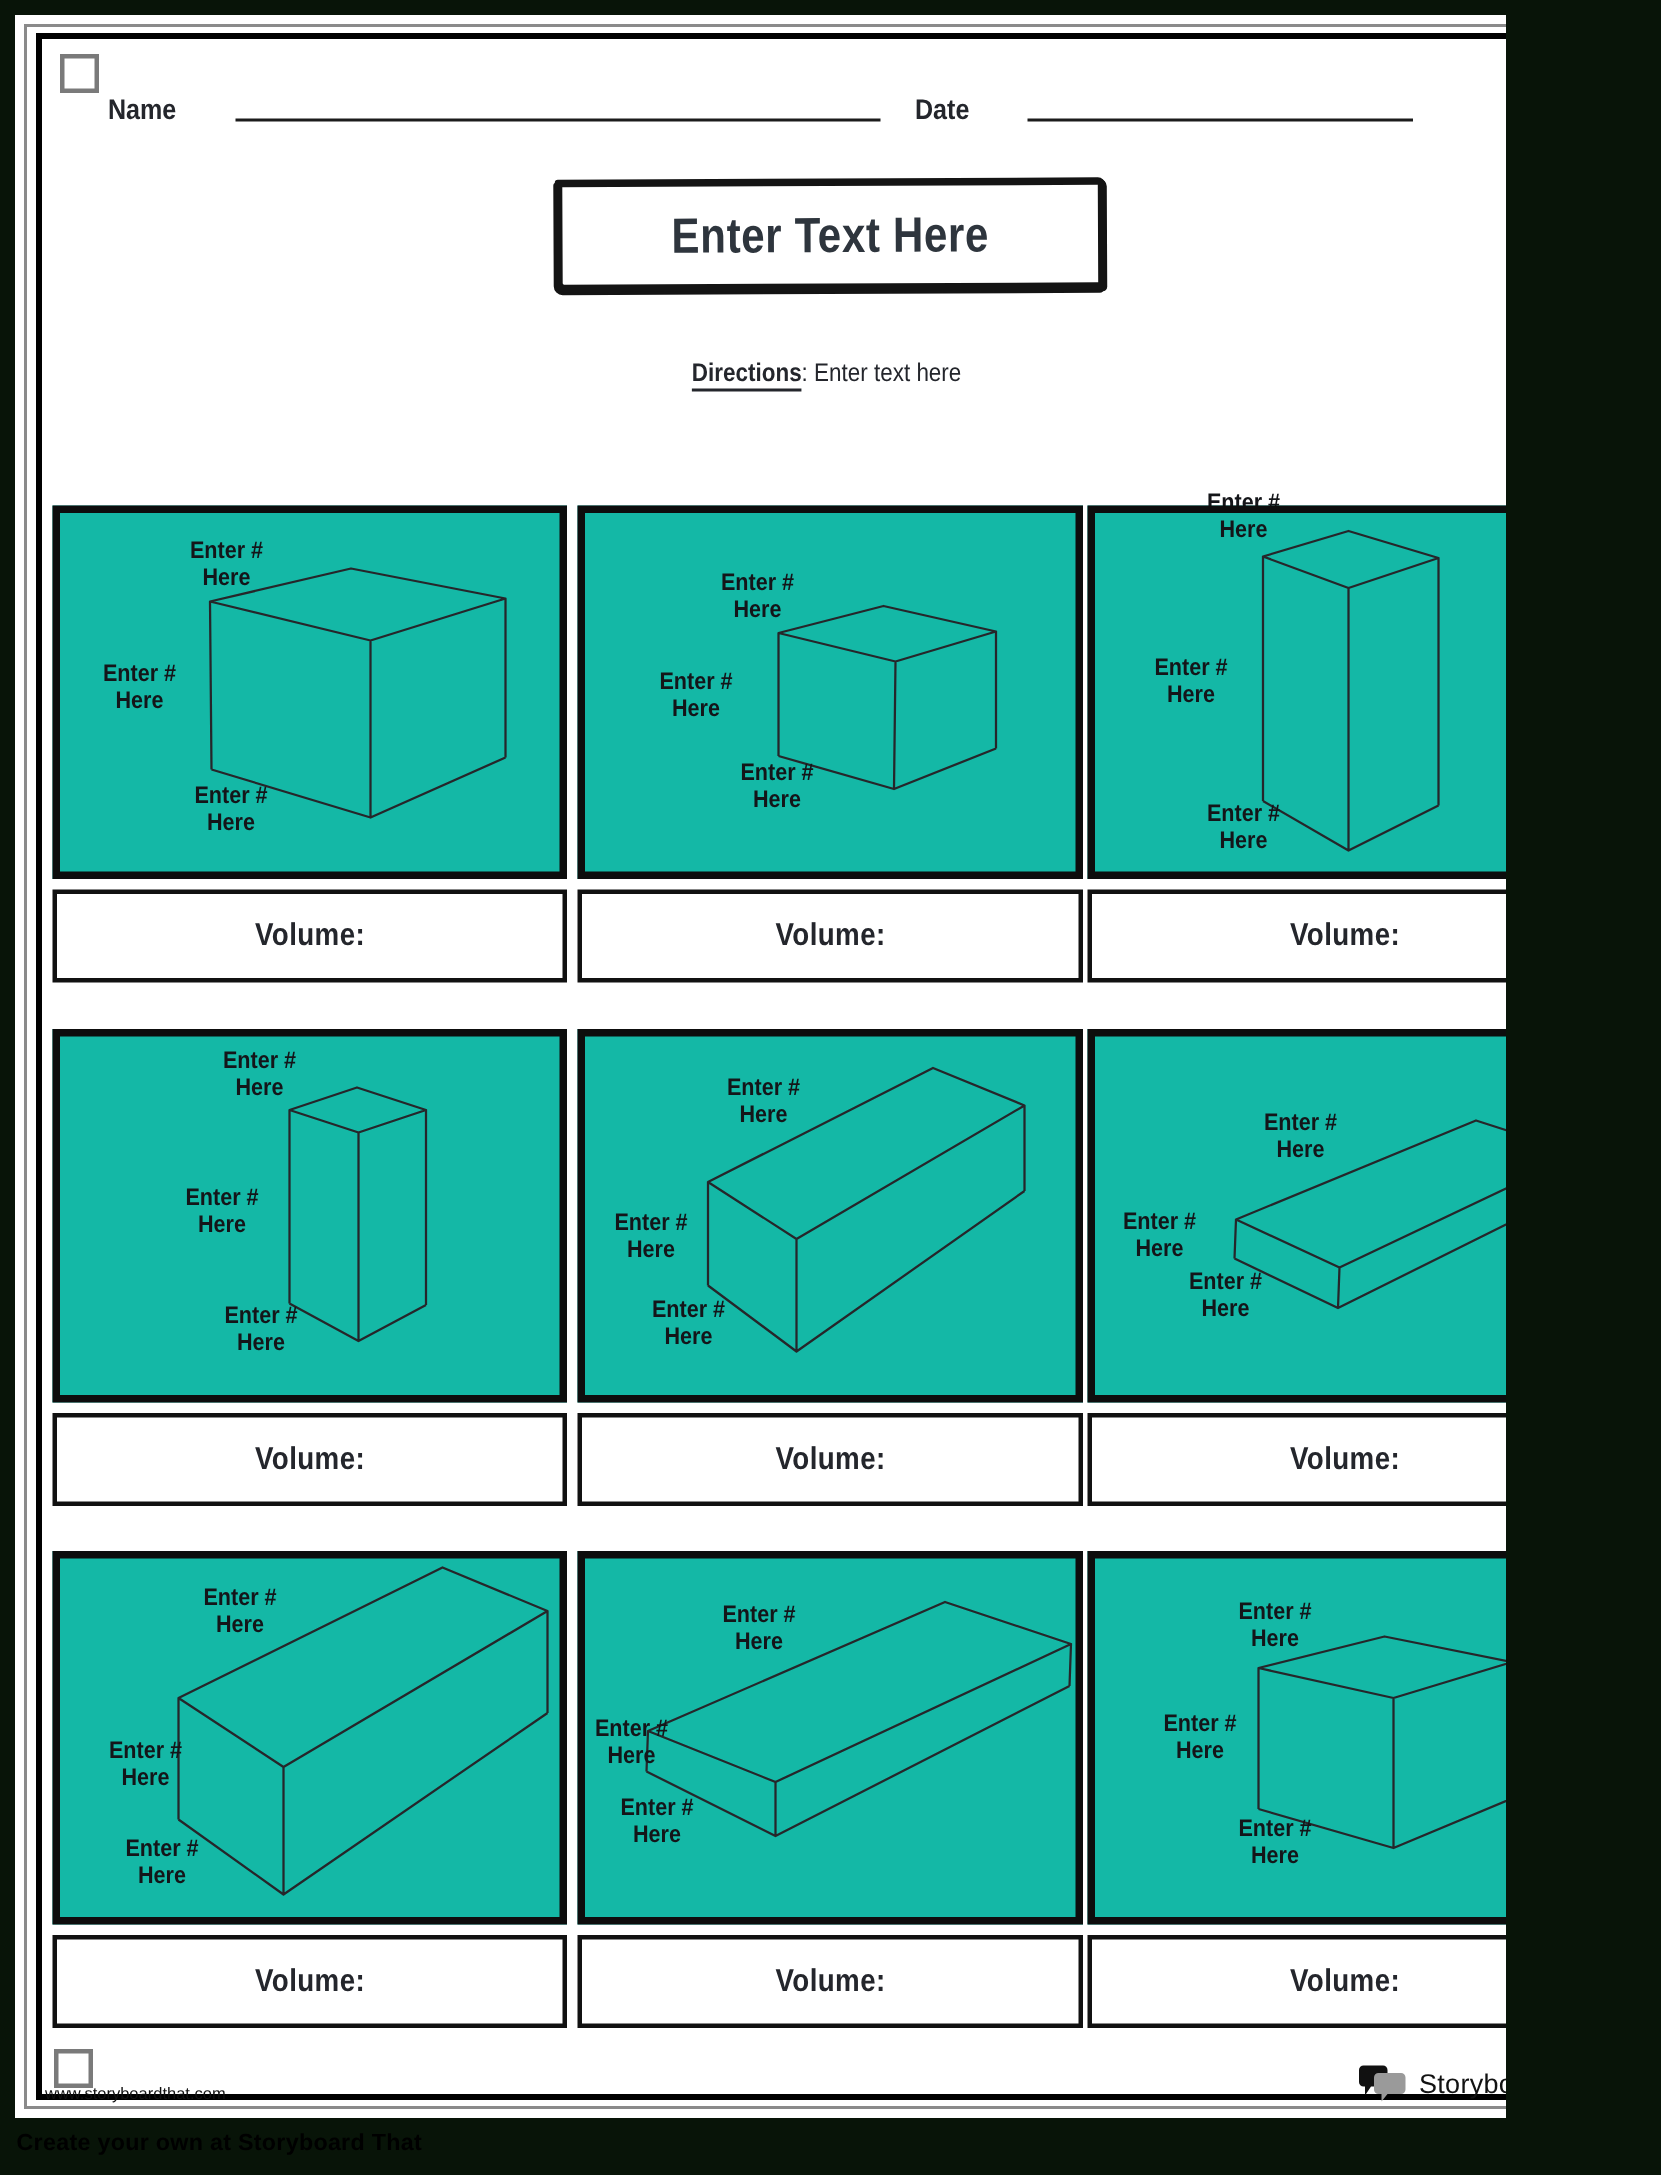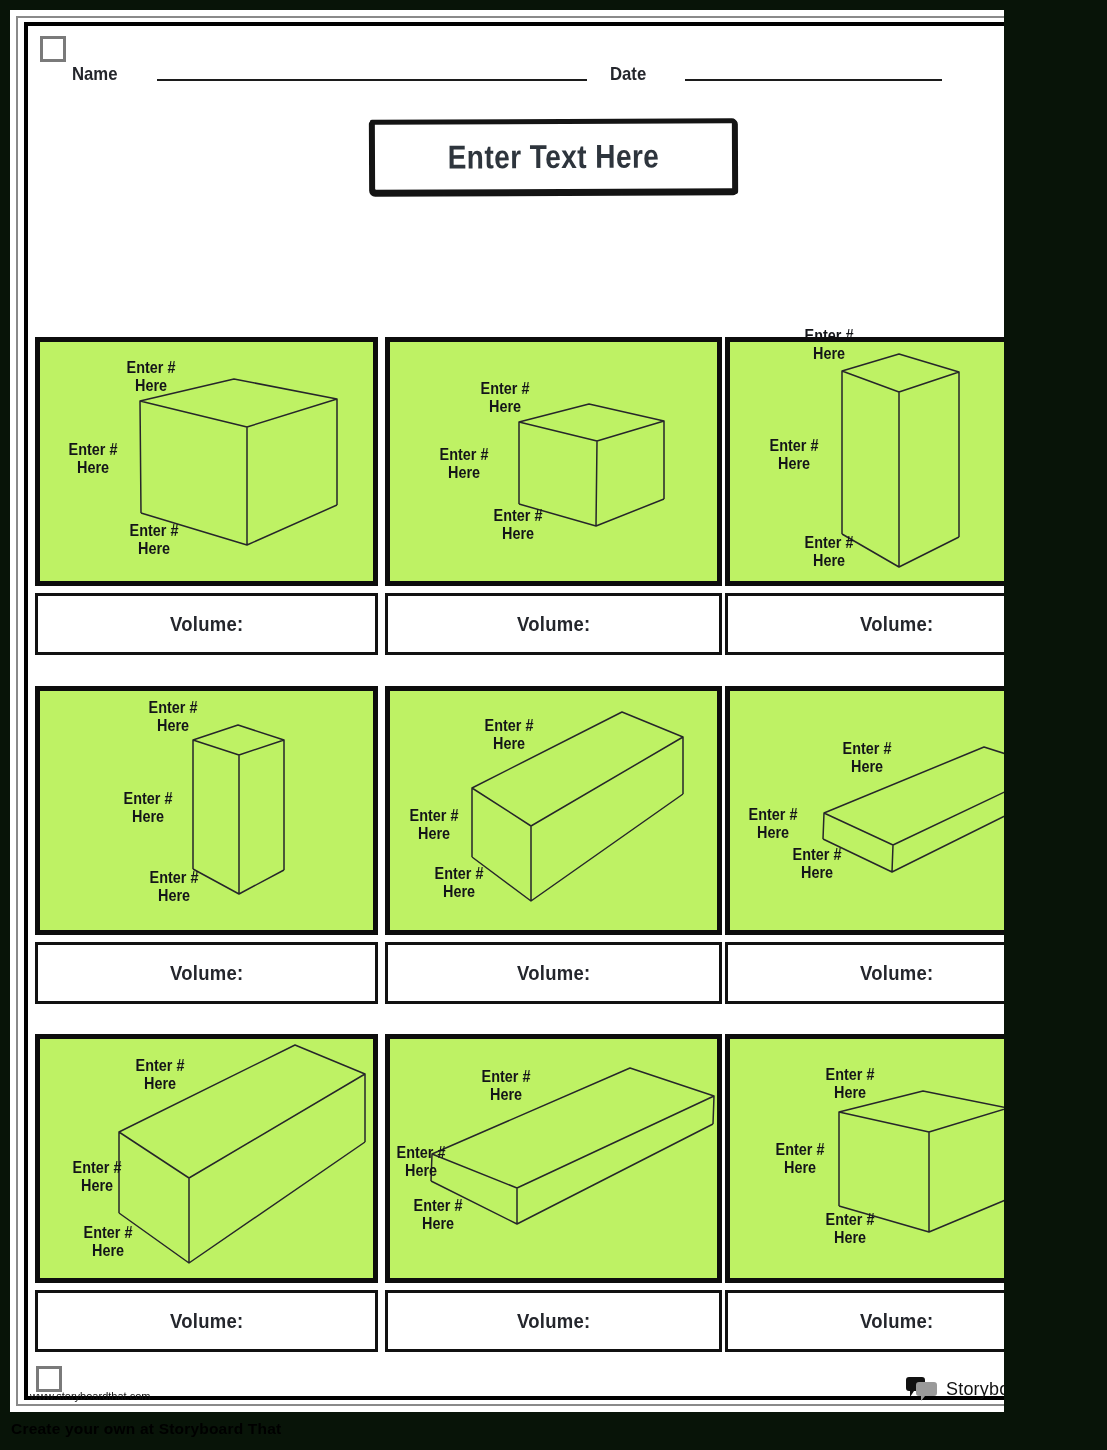--- a/index.html
+++ b/index.html
@@ -42,21 +42,21 @@
     font-size:33px; font-weight:700; color:#2e353d; letter-spacing:.5px;
     display:inline-block; transform:scaleX(.85); white-space:nowrap;
   }
   .directions {
     position:absolute; left:0; top:213px; width:100%;
     text-align:center; font-size:17px; color:#24262c;
   }
   .directions b { font-weight:700; border-bottom:2px solid #24262c; padding-bottom:1px; }
 
   .cell {
-    position:absolute; background:#bef264;
+    position:absolute; background:#14b8a6;
   }
   .cell .borderlay {
     position:absolute; inset:0; border:5px solid #0d0d0d; z-index:3; pointer-events:none;
   }
   .cell svg { position:absolute; inset:0; z-index:0; }
   .dim {
     position:absolute; z-index:1; width:86px; text-align:center;
     font-size:16px; font-weight:700; line-height:1.12; color:#141519;
     transform:translate(-50%,-50%) scaleX(.9);
   }
@@ -100,20 +100,23 @@
 
       <div class="field-label" style="left:44px; top:37px;"><span class="cnd-left">Name</span></div>
       <div class="write-line" style="left:129px; top:53px; width:430px;"></div>
       <div class="field-label" style="left:582px; top:37px;"><span class="cnd-left">Date</span></div>
       <div class="write-line" style="left:657px; top:53px; width:257px;"></div>
 
       <div class="title-box">
         <span>Enter Text Here</span>
       </div>
 
+      <div class="directions">
+        <span class="cnd"><b>Directions</b><span>:</span> <span>Enter text here</span></span>
+      </div>
 
       <div id="grid">
           <div class="cell" style="left: 7px; top: 311px; width: 343px; height: 249px;">
             <svg viewBox="0 0 343 249" preserveAspectRatio="none" width="100%" height="100%">
               <path d="M 105 64 L 199 42 L 302 62 L 212 90 Z M 106 176 L 212 208 L 302 168 M 105 64 L 106 176 M 212 90 L 212 208 M 302 62 L 302 168" fill="none" stroke="#26262a" stroke-width="1.5" stroke-linejoin="round"></path>
             </svg>
             <div class="dim" style="left: 116px; top: 40px;">Enter # Here</div>
             <div class="dim" style="left: 58px; top: 122px;">Enter # Here</div>
             <div class="dim" style="left: 119px; top: 203px;">Enter # Here</div>
             <div class="borderlay"></div>

